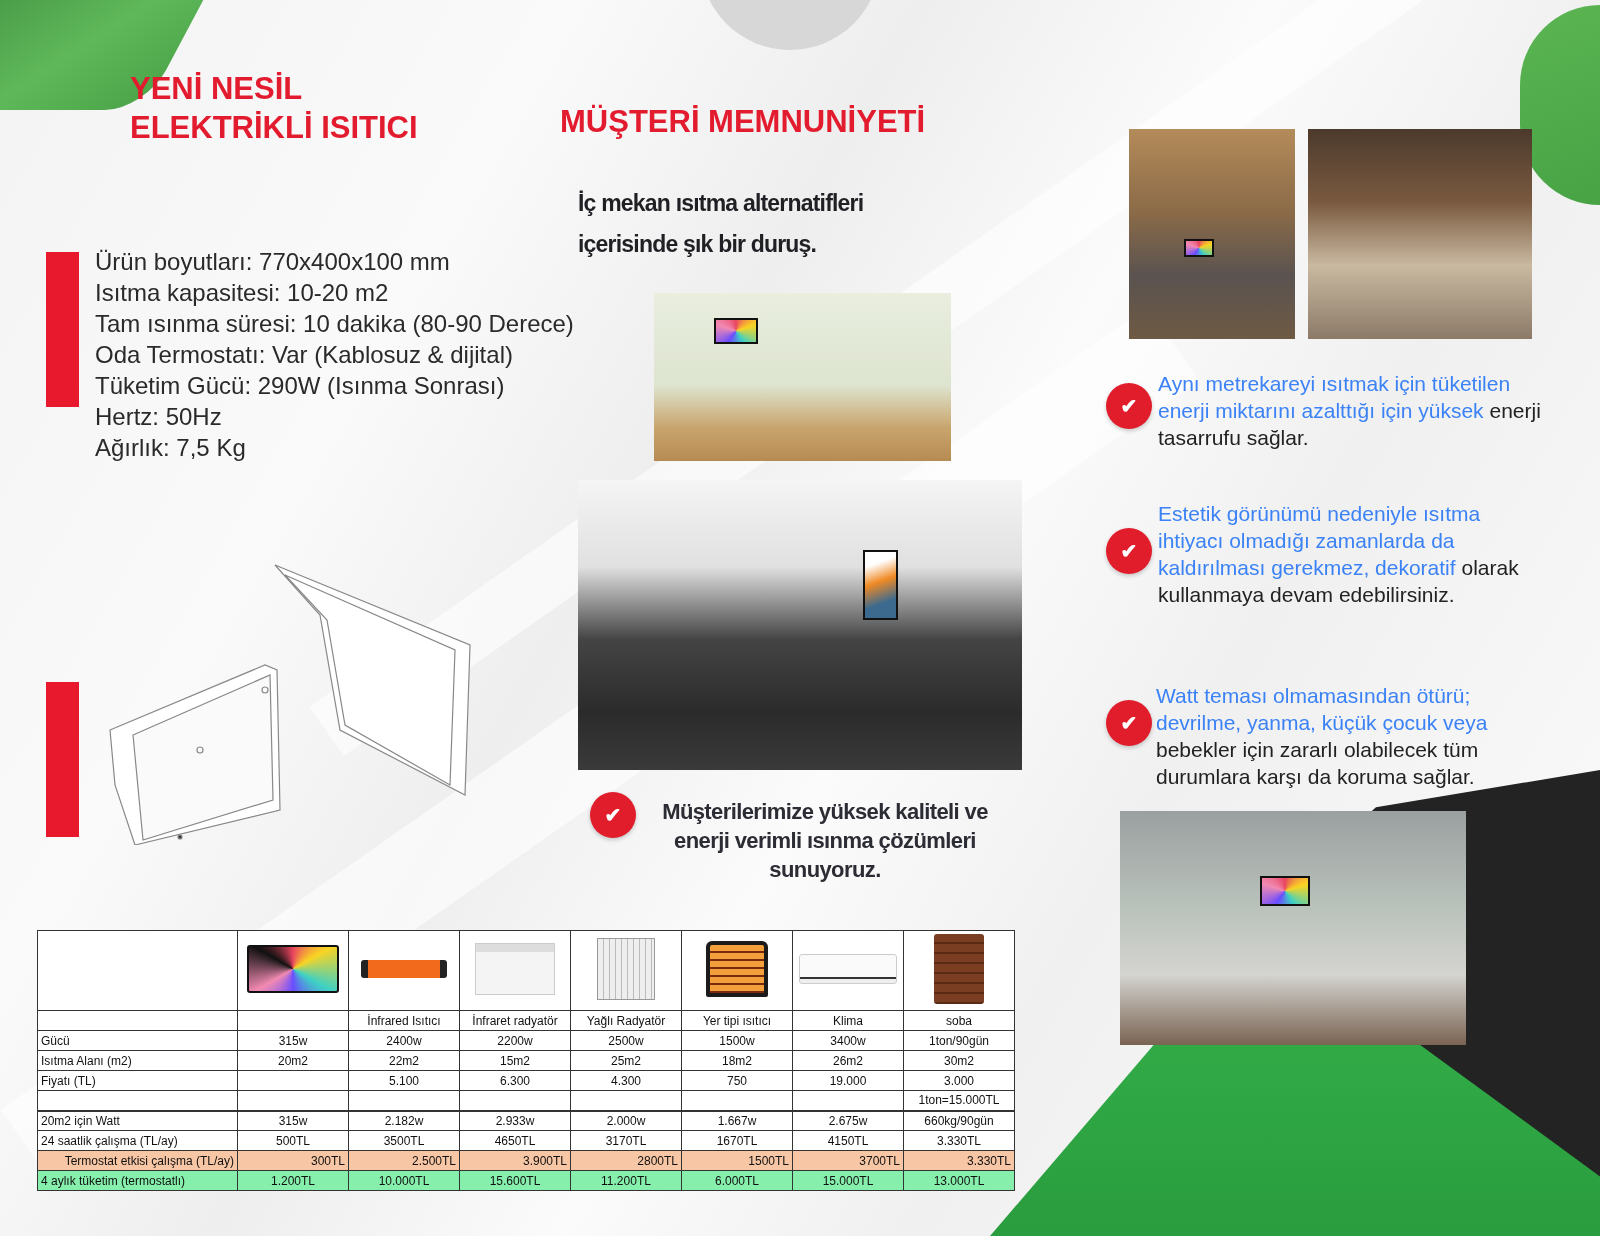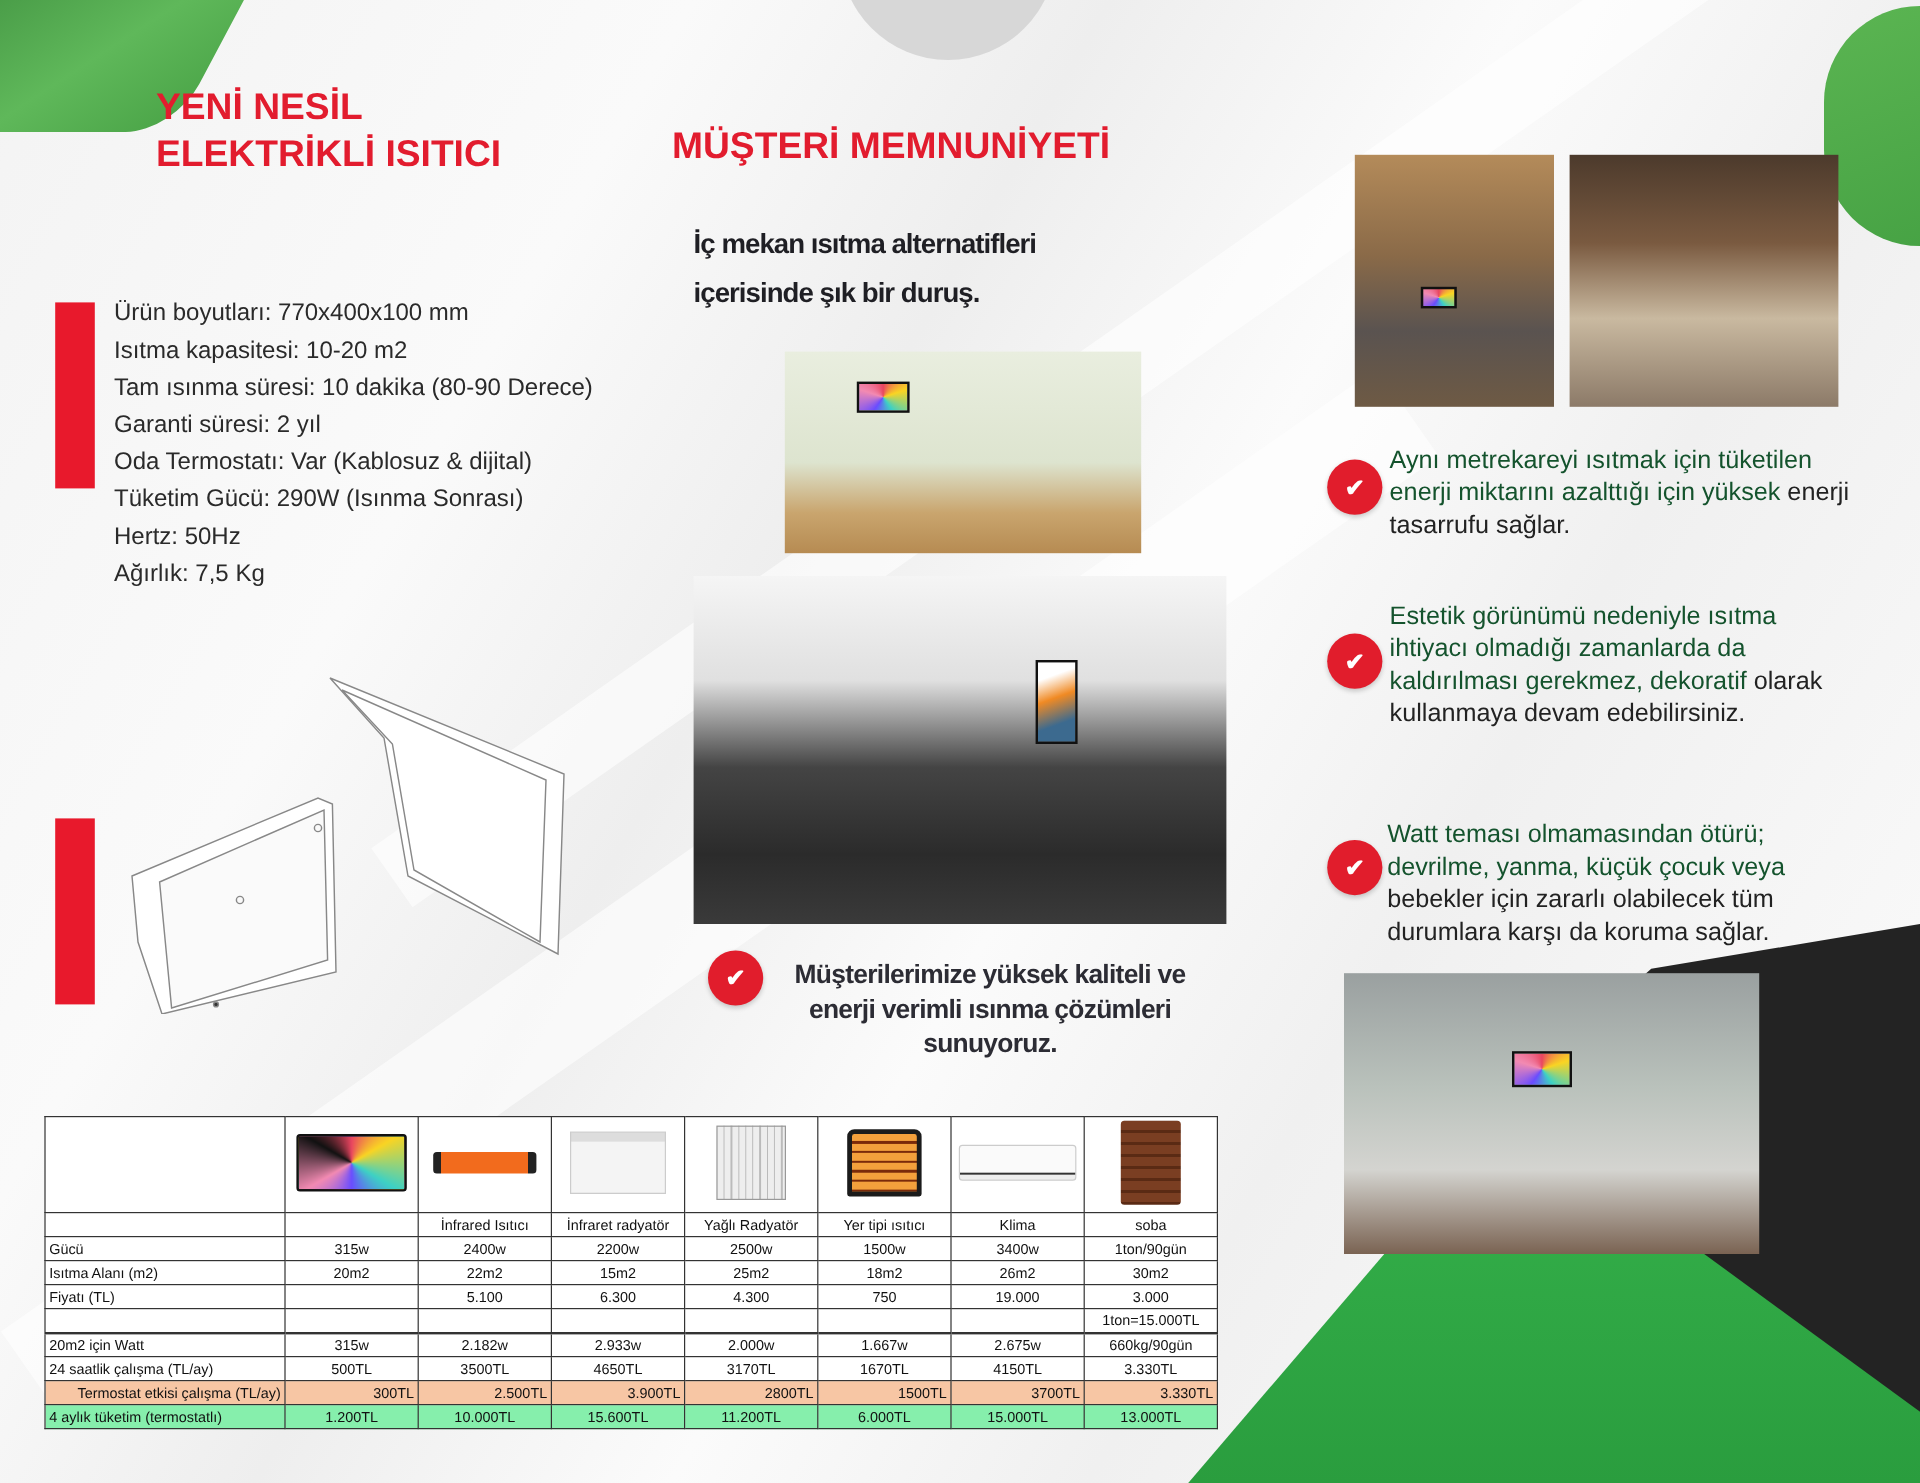--- a/index.html
+++ b/index.html
@@ -20,21 +20,21 @@
   .dark-br { right: 0; top: 770px; width: 560px; height: 466px; background: #232323;
      clip-path: polygon(100% 0, 60% 8%, 30% 40%, 0 100%, 100% 100%); }
   .green-br { left: 990px; top: 965px; width: 610px; height: 271px; background: linear-gradient(180deg,#34b04a,#2a9d3e);
      clip-path: polygon(0 100%, 35% 8%, 45% 0, 55% 4%, 100% 78%, 100% 100%); }
 
   .title-red { color: #e21c2e; font-weight: bold; line-height: 1.25; }
   .t1 { left: 130px; top: 70px; width: 310px; font-size: 31px; }
   .t2 { left: 560px; top: 103px; width: 420px; font-size: 31px; text-align: left; }
 
   .red-bar { background: #e8192c; width: 33px; }
-  .spec-list { left: 95px; top: 246px; font-size: 20px; line-height: 31px; color: #2a2a2a; list-style: none; }
+  .spec-list { left: 95px; top: 246px; font-size: 24px; line-height: 31px; color: #2a2a2a; list-style: none; }
 
   .heater-sketch { left: 105px; top: 545px; width: 380px; height: 300px; }
 
   .subhead { left: 578px; top: 183px; width: 460px; font-size: 23px; font-weight: 900; color: #1f1f24; line-height: 41px; letter-spacing: -0.8px; }
 
   .photo { overflow: hidden; background: #ccc; }
   .img-loft { left: 654px; top: 293px; width: 297px; height: 168px;
     background: linear-gradient(180deg,#e9eedf 0%,#dde4cf 55%,#c9a56e 80%,#b68b52 100%); }
   .img-caravan { left: 578px; top: 480px; width: 444px; height: 290px;
     background: linear-gradient(180deg,#f5f5f5 0%,#e0e0e0 30%,#444 55%,#2b2b2b 80%,#3a3a3a 100%); }
@@ -42,21 +42,21 @@
     background: linear-gradient(180deg,#b48b5a 0%,#8a6a48 40%,#5a5350 70%,#6e5a44 100%); }
   .img-cabin { left: 1308px; top: 129px; width: 224px; height: 210px;
     background: linear-gradient(180deg,#4c3a2c 0%,#7a5a40 35%,#c9b9a0 65%,#8c7a68 100%); }
   .img-studio { left: 1120px; top: 811px; width: 346px; height: 234px;
     background: linear-gradient(180deg,#9aa0a0 0%,#b9c1bb 40%,#d4d4d0 70%,#7a6352 100%); }
   .panel-art { position: absolute; width: 44px; height: 26px; background: conic-gradient(#e94560,#f9d423,#3dd1c4,#6a4cff,#f28ab2,#e94560); border: 2px solid #111; }
 
   .check { width: 46px; height: 46px; border-radius: 50%; background: #e11d2c; display: flex; align-items: center; justify-content: center; color: #fff; font-size: 20px; font-weight: bold; box-shadow: 0 2px 4px rgba(0,0,0,0.2); }
 
   .benefit { font-size: 21px; line-height: 27px; color: #222; width: 400px; }
-  .benefit .red { color: #14532d; }
+  .benefit .red { color: #3b82f6; }
   .b1 { left: 1158px; top: 370px; }
   .b2 { left: 1158px; top: 500px; }
   .b3 { left: 1156px; top: 682px; }
 
   .quote { left: 640px; top: 797px; width: 370px; font-size: 22px; font-weight: 900; color: #2c2c34; text-align: center; line-height: 29px; letter-spacing: -0.6px; }
   .cq { left: 590px; top: 792px; }
 
   
   table.cmp { position: absolute; left: 37px; top: 930px; border-collapse: collapse; background: #fff; font-size: 12px; color: #111; }
   table.cmp td { border: 1px solid #333; height: 20px; padding: 0 3px; text-align: center; white-space: nowrap; }
@@ -82,21 +82,20 @@
 <div class="abs title-red t1">
   <div>YENİ NESİL</div>
   <div>ELEKTRİKLİ ISITICI</div>
 </div>
 
 <div class="abs red-bar" style="left:46px;top:252px;height:155px;"></div>
 <ul class="abs spec-list">
   <li>Ürün boyutları: 770x400x100 mm</li>
   <li>Isıtma kapasitesi: 10-20 m2</li>
   <li>Tam ısınma süresi: 10 dakika (80-90 Derece)</li>
-  <li>Garanti süresi: 2 yıl</li>
   <li>Oda Termostatı: Var (Kablosuz &amp; dijital)</li>
   <li>Tüketim Gücü: 290W (Isınma Sonrası)</li>
   <li>Hertz: 50Hz</li>
   <li>Ağırlık: 7,5 Kg</li>
 </ul>
 
 <div class="abs red-bar" style="left:46px;top:682px;height:155px;"></div>
 <svg class="abs heater-sketch" viewBox="0 0 380 300">
   <g fill="#fff" stroke="#888" stroke-width="1.2">
     <polygon points="170,20 365,100 360,250 235,185 215,70"></polygon>

